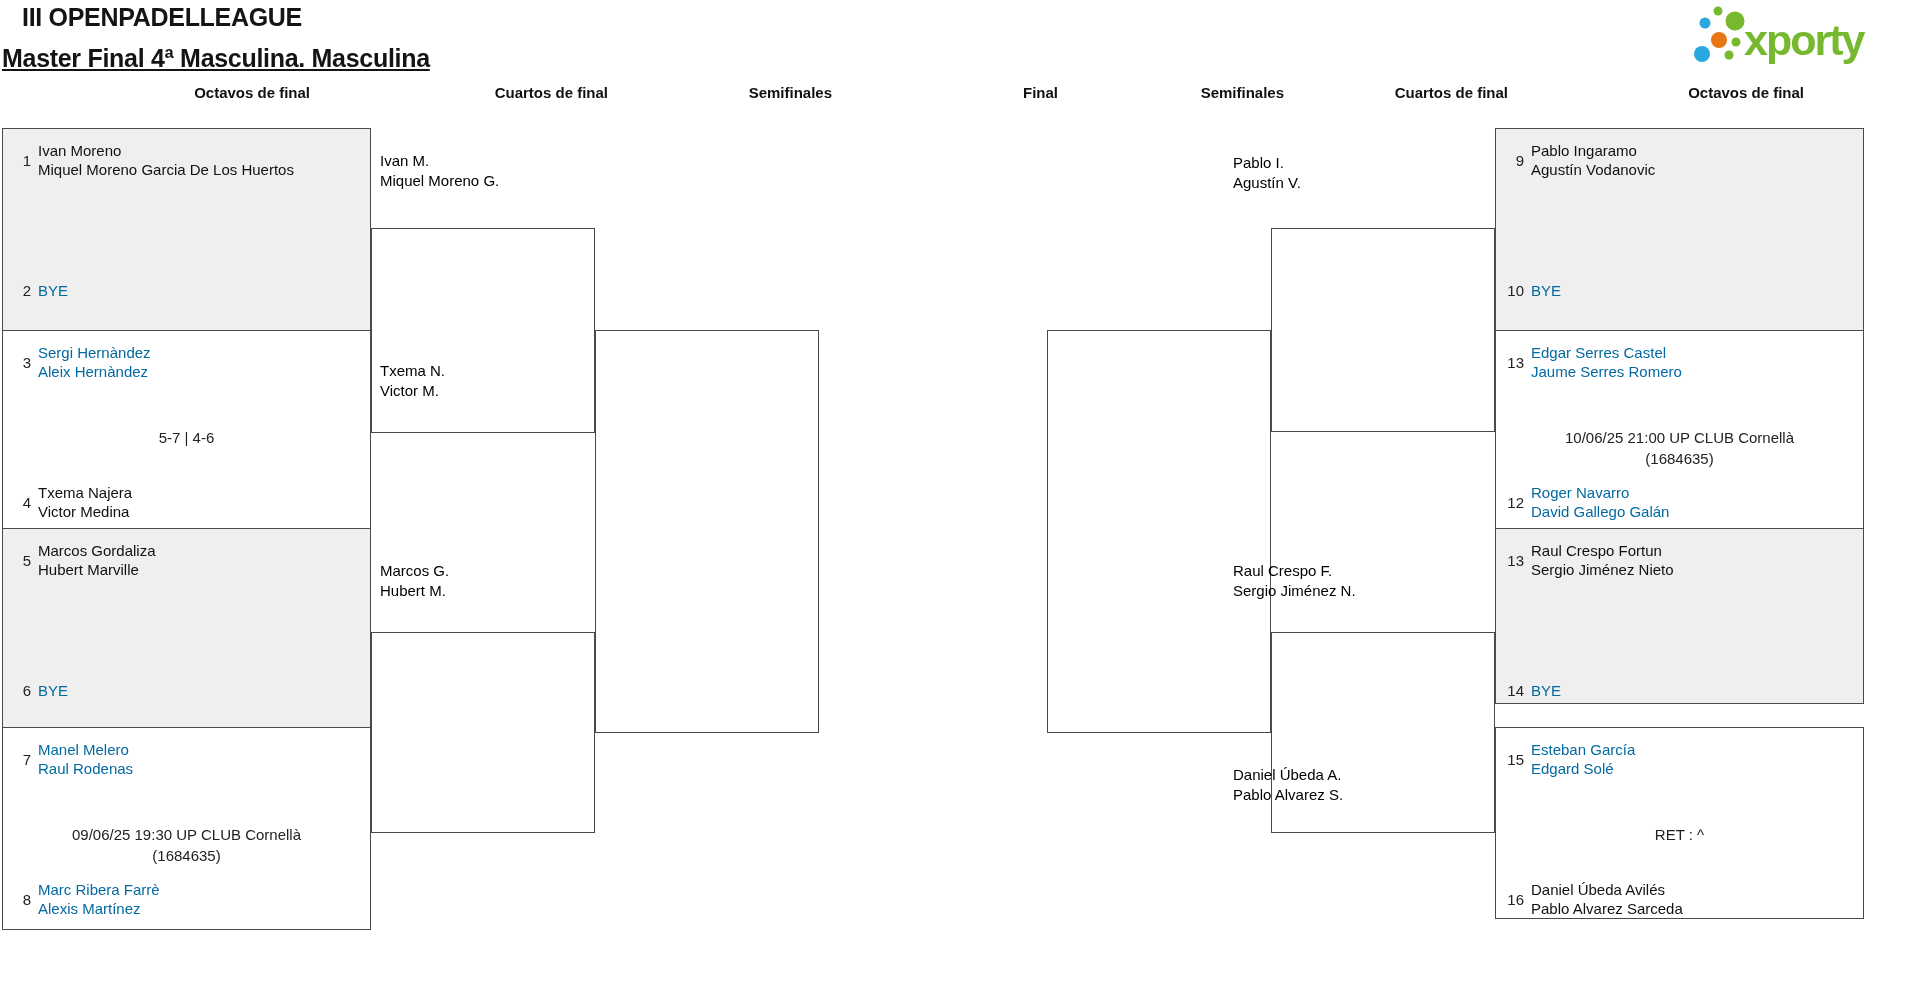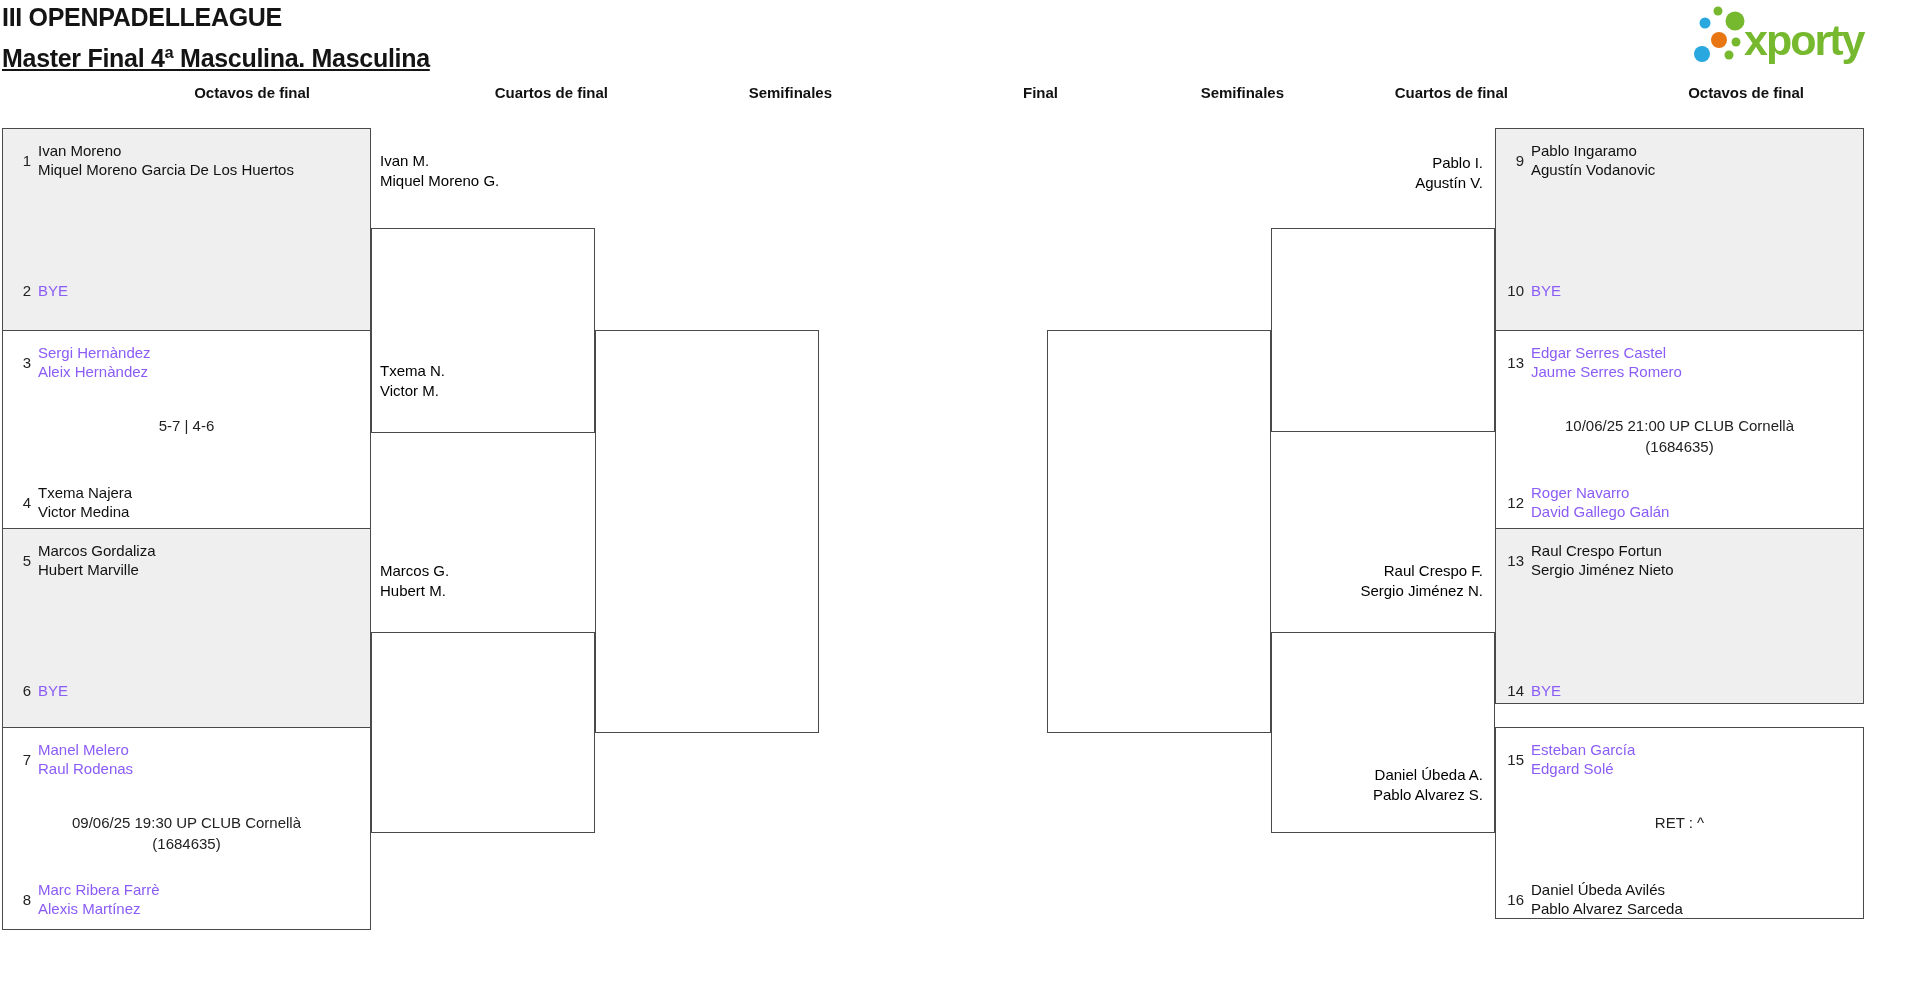--- a/index.html
+++ b/index.html
@@ -1,46 +1,46 @@
 <!DOCTYPE html>
 <html><head>
 <meta charset="utf-8">
 <style>
   html,body{margin:0;padding:0;background:#fff;}
   body{font-family:"Liberation Sans",sans-serif;color:#222;}
   .stage{position:relative;width:1920px;height:1001px;background:#fff;overflow:hidden;}
 
   
   .title-line{position:absolute;left:2px;font-size:25px;font-weight:600;color:#141414;letter-spacing:-0.3px;white-space:nowrap;}
-  .title-line.l1{top:3px;}
+  .title-line.l1{top:3px;margin-left:20px;}
   .title-line.l2{top:44px;text-decoration:underline;}
 
   
   .logo{position:absolute;left:1683px;top:2px;width:235px;height:66px;}
 
   
   .round-header{position:absolute;top:84px;width:250px;text-align:right;font-size:15px;font-weight:600;color:#111;white-space:nowrap;}
 
   
   .obox{position:absolute;width:369px;box-sizing:border-box;border:1px solid #4a4a4a;background:#fff;}
   .obox.shaded{background:#efefef;}
   .slot{position:absolute;left:6px;right:4px;display:flex;}
   .slot.top{top:12px;}
   .slot.bottom{top:152px;}
   .seed{flex:0 0 22px;text-align:right;padding-right:7px;font-size:15px;line-height:19px;color:#222;align-self:center;}
-  .names{font-size:15px;line-height:19px;color:#8b5cf6;}
+  .names{font-size:15px;line-height:19px;color:#0369a1;}
   .names.bold{font-weight:400;color:#111;}
-  .mid{position:absolute;top:84px;left:10px;right:10px;text-align:center;font-size:15px;line-height:21px;color:#222;}
+  .mid{position:absolute;top:96px;left:10px;right:10px;text-align:center;font-size:15px;line-height:21px;color:#222;}
 
   
   .rect{position:absolute;box-sizing:border-box;border:1px solid #4a4a4a;background:transparent;}
 
   
   .qlabel{position:absolute;font-size:15px;line-height:20px;color:#000000;white-space:nowrap;}
-  .qlabel.rightside{text-align:right;}
+  .qlabel.rightside{}
 </style>
 </head>
 <body>
 
 <div class="stage">
 
   <div class="title-line l1">III OPENPADELLEAGUE</div>
   <div class="title-line l2">Master Final 4ª Masculina. Masculina</div>
 
   <div class="logo">

